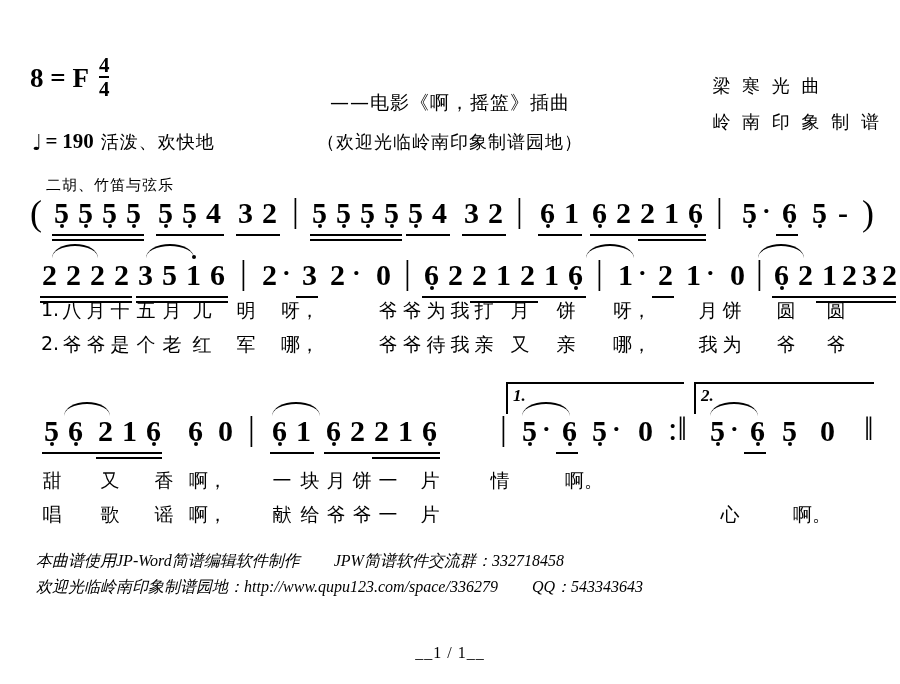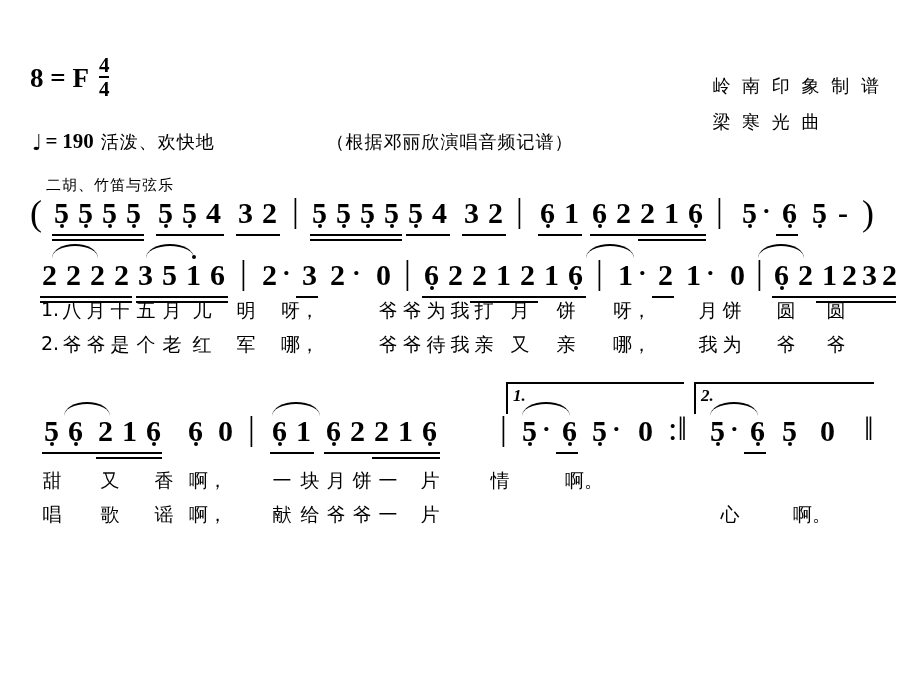--- a/index.html
+++ b/index.html
@@ -267,40 +267,41 @@
     font-family: "Liberation Serif", serif;
     font-size: 16px;
     letter-spacing: 1px;
   }
 </style>
 </head>
 <body>
 
 <div class="sheet">
 
-  <div class="subtitle2">（根据邓丽欣演唱音频记谱）</div>
+  <div class="subtitle">——电影《啊，摇篮》插曲</div>
+  <div class="subtitle2">（欢迎光临岭南印象制谱园地）</div>
 
   <div class="keysig">
     <span class="k">8 = F</span>
     <span class="meter">
       <span class="num">4</span>
       <span class="den">4</span>
     </span>
   </div>
 
   <div class="tempo">
     <span class="note">♩</span>
     <span class="eq">=</span>
     <span class="bpm">190</span>
     <span class="mood">活泼、欢快地</span>
   </div>
 
   <div class="credits">
+    <div>梁 寒 光 曲</div>
     <div>岭 南 印 象 制 谱</div>
-    <div>梁 寒 光 曲</div>
   </div>
 
   <div class="instr">二胡、竹笛与弦乐</div>
 
   <div class="staff" style="top:196px;">
     <div class="numrow">
 
       <span class="cell paren" style="left:30px; top:-4px;">(</span>
 
       <span class="cell" style="left:54px;">5<i class="dotdn"></i></span>
@@ -562,14 +563,27 @@
     <span class="ch" style="left:282px;">献</span>
     <span class="ch" style="left:310px;">给</span>
     <span class="ch" style="left:336px;">爷</span>
     <span class="ch" style="left:362px;">爷</span>
     <span class="ch" style="left:388px;">一</span>
     <span class="ch" style="left:430px;">片</span>
     <span class="ch" style="left:730px;">心</span>
     <span class="ch" style="left:812px;">啊。</span>
   </div>
 
-
+  <div class="footer">
+    <div class="row">
+      <span>本曲谱使用JP-Word简谱编辑软件制作</span>
+      <span class="gap"></span>
+      <span>JPW简谱软件交流群：332718458</span>
+    </div>
+    <div class="row">
+      <span>欢迎光临岭南印象制谱园地：http://www.qupu123.com/space/336279</span>
+      <span class="gap"></span>
+      <span>QQ：543343643</span>
+    </div>
+  </div>
+
+  <div class="pagenum">__1 / 1__</div>
 </div>
 
 </body></html>

